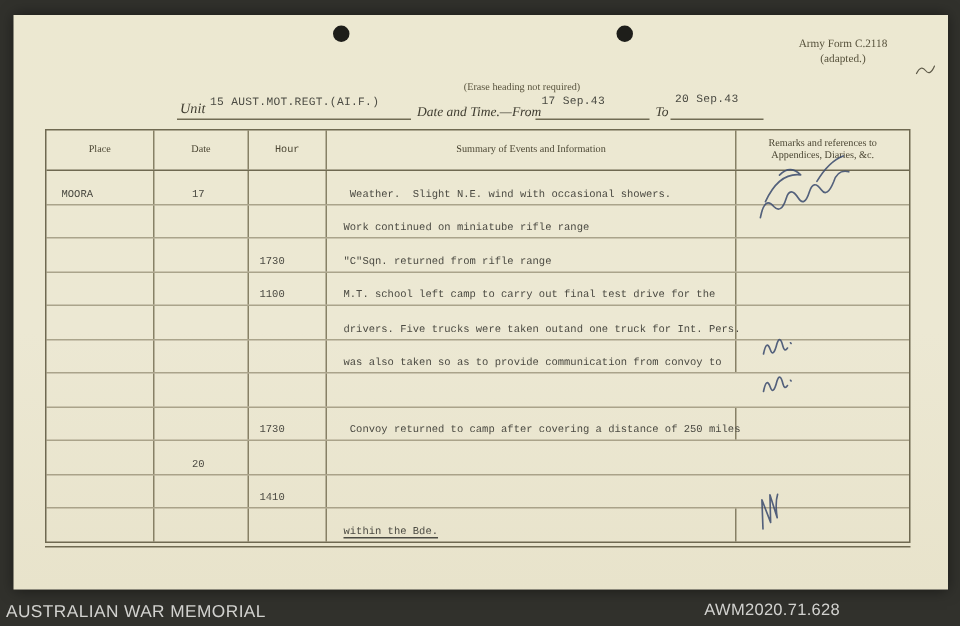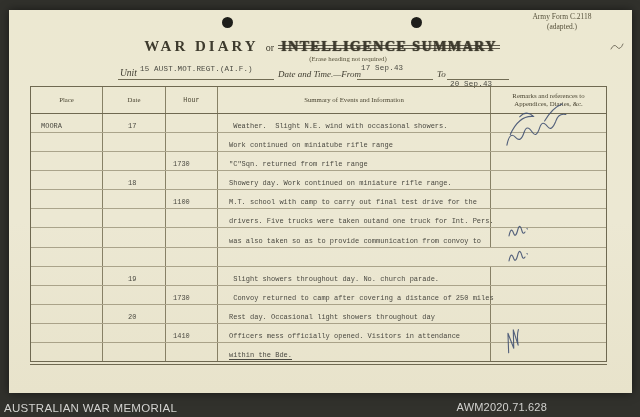--- a/index.html
+++ b/index.html
@@ -10,21 +10,21 @@
   }
   .paper{
     position:absolute;left:9px;top:10px;width:623px;height:383px;
     background:linear-gradient(180deg,#ece8d1 0%,#ece8d3 55%,#e8e3cb 100%);
     box-shadow:0 0 9px rgba(0,0,0,.5);
   }
   .hole{position:absolute;width:11px;height:11px;border-radius:50%;background:#1e1e1a;top:7px;}
   .hole.h1{left:213px}.hole.h2{left:402px}
 
   .armyform{
-    position:absolute;right:10px;top:2px;width:120px;text-align:center;
+    position:absolute;right:10px;top:14px;width:120px;text-align:center;
     font-size:7.5px;line-height:1.35;color:#57523c;
   }
   .titleline{position:absolute;left:0;top:27px;width:100%;text-align:center;color:#3e3b2e;white-space:nowrap;}
   .t-main{font-size:15px;letter-spacing:3px;font-weight:600;}
   .t-or{font-size:10px;margin:0 7px;}
   .t-struck{
     font-size:14px;letter-spacing:1.5px;font-weight:700;position:relative;display:inline-block;
     text-shadow:0 0 1px rgba(52,49,38,.9),1px 0 .5px rgba(52,49,38,.5);
   }
   .t-struck::after{
@@ -35,21 +35,21 @@
     position:absolute;left:0;top:45px;width:100%;text-align:center;font-size:6.8px;color:#57523c;
     padding-left:55px;box-sizing:border-box;
   }
   .lbl{position:absolute;font-style:italic;color:#3f3c30;}
   .unit-label{left:111px;top:58px;font-size:9.5px;}
   .date-label{left:269px;top:59px;font-size:9px;}
   .to-label{left:428px;top:59px;font-size:9px;}
   .typed{position:absolute;font-family:"Liberation Mono",monospace;color:#4a4a42;letter-spacing:.2px;white-space:pre;}
   .unit-value{left:131px;top:55px;font-size:7.5px;}
   .date-from{left:352px;top:54px;font-size:7.5px;}
-  .date-to{left:441px;top:70px;font-size:7.5px;}
+  .date-to{left:441px;top:53px;font-size:7.5px;}
   .rule{position:absolute;height:1px;background:rgba(92,86,62,.85);}
   .unit-rule{left:109px;top:69px;width:156px;}
   .from-rule{left:348px;top:69px;width:76px;}
   .to-rule{left:438px;top:69px;width:62px;}
 
   .diary-table{
     position:absolute;left:21px;top:76px;width:577px;
     border:1px solid #6f6951;box-sizing:border-box;
   }
   .thead{
@@ -82,40 +82,37 @@
   .ink path{fill:none;stroke:#3d4d70;stroke-width:1.1;stroke-linecap:round;stroke-linejoin:round;opacity:.88;}
   .ink.sig{left:492px;top:90px;transform:rotate(-9deg);}
   .ink.i1{left:498px;top:213px;}
   .ink.i2{left:498px;top:238px;}
   .ink.i3{left:494px;top:318px;transform:rotate(-14deg);}
   .ink.i4{left:601px;top:31px;}
   .ink.i4 path{stroke:#4a4536;stroke-width:.8;}
 
   .bottombar{position:absolute;left:0;bottom:0;width:568px;height:24px;color:#d2d2cf;font-family:"Liberation Sans",sans-serif;}
   .bb-left{position:absolute;left:4px;bottom:3px;font-size:11.5px;letter-spacing:.3px;}
-  .bb-right{position:absolute;right:21px;bottom:4px;font-size:11px;letter-spacing:.2px;}
+  .bb-right{position:absolute;right:8px;bottom:4px;font-size:11px;letter-spacing:.2px;}
 </style>
 </head>
 <body>
 
 <div class="paper">
   <div class="hole h1"></div>
   <div class="hole h2"></div>
 
   <div class="armyform">
     <div>Army Form C.2118</div>
     <div>(adapted.)</div>
   </div>
   <svg class="ink i4" width="14" height="10" viewBox="0 0 14 10">
       <path d="M1 8 Q4 2 7 6 T13 3"></path>
     </svg>
 
-  <div class="titleline">
-    <span class="t-main">WAR DIARY</span><span class="t-or">or</span><span class="t-struck">INTELLIGENCE SUMMARY</span>
-  </div>
   <div class="erase-note">(Erase heading not required)</div>
 
   <span class="lbl unit-label">Unit</span>
   <span class="typed unit-value">15 AUST.MOT.REGT.(AI.F.)</span>
   <div class="rule unit-rule"></div>
 
   <span class="lbl date-label">Date and Time.—From</span>
   <span class="typed date-from">17 Sep.43</span>
   <div class="rule from-rule"></div>
   <span class="lbl to-label">To</span>
@@ -148,78 +145,62 @@
         </div>
       <div class="trow">
           <span class="c w-place"></span>
           <span class="c w-date"></span>
           <span class="c w-hour">1730</span>
           <span class="c w-summary">"C"Sqn. returned from rifle range</span>
           <span class="c w-remarks"></span>
         </div>
       <div class="trow">
           <span class="c w-place"></span>
-          <span class="c w-date">18</span>
-          <span class="c w-hour"></span>
-          <span class="c w-summary">Showery day. Work continued on miniature rifle range.</span>
-          <span class="c w-remarks"></span>
-        </div>
-      <div class="trow">
-          <span class="c w-place"></span>
           <span class="c w-date"></span>
           <span class="c w-hour">1100</span>
-          <span class="c w-summary">M.T. school with camp to carry out final test drive for the</span>
+          <span class="c w-summary">M.T. school left camp to carry out final test drive for the</span>
           <span class="c w-remarks"></span>
         </div>
       <div class="trow">
           <span class="c w-place"></span>
           <span class="c w-date"></span>
           <span class="c w-hour"></span>
           <span class="c w-summary">drivers. Five trucks were taken outand one truck for Int. Pers.</span>
           <span class="c w-remarks"></span>
         </div>
       <div class="trow">
           <span class="c w-place"></span>
           <span class="c w-date"></span>
           <span class="c w-hour"></span>
           <span class="c w-summary">was also taken so as to provide communication from convoy to</span>
           <span class="c w-remarks"></span>
         </div>
       <div class="trow">
           <span class="c w-place"></span>
           <span class="c w-date"></span>
           <span class="c w-hour"></span>
-          <span class="c w-remarks"></span>
-        </div>
-      <div class="trow">
-          <span class="c w-place"></span>
-          <span class="c w-date">19</span>
-          <span class="c w-hour"></span>
-          <span class="c w-summary"> Slight showers throughout day. No. church parade.</span>
           <span class="c w-remarks"></span>
         </div>
       <div class="trow">
           <span class="c w-place"></span>
           <span class="c w-date"></span>
           <span class="c w-hour">1730</span>
           <span class="c w-summary"> Convoy returned to camp after covering a distance of 250 miles</span>
           <span class="c w-remarks"></span>
         </div>
       <div class="trow">
           <span class="c w-place"></span>
           <span class="c w-date">20</span>
           <span class="c w-hour"></span>
-          <span class="c w-summary">Rest day. Occasional light showers throughout day</span>
           <span class="c w-remarks"></span>
         </div>
       <div class="trow">
           <span class="c w-place"></span>
           <span class="c w-date"></span>
           <span class="c w-hour">1410</span>
-          <span class="c w-summary">Officers mess officially opened. Visitors in attendance</span>
           <span class="c w-remarks"></span>
         </div>
       <div class="trow">
           <span class="c w-place"></span>
           <span class="c w-date"></span>
           <span class="c w-hour"></span>
           <span class="c w-summary u">within the Bde.</span>
           <span class="c w-remarks"></span>
         </div>
     </div>

